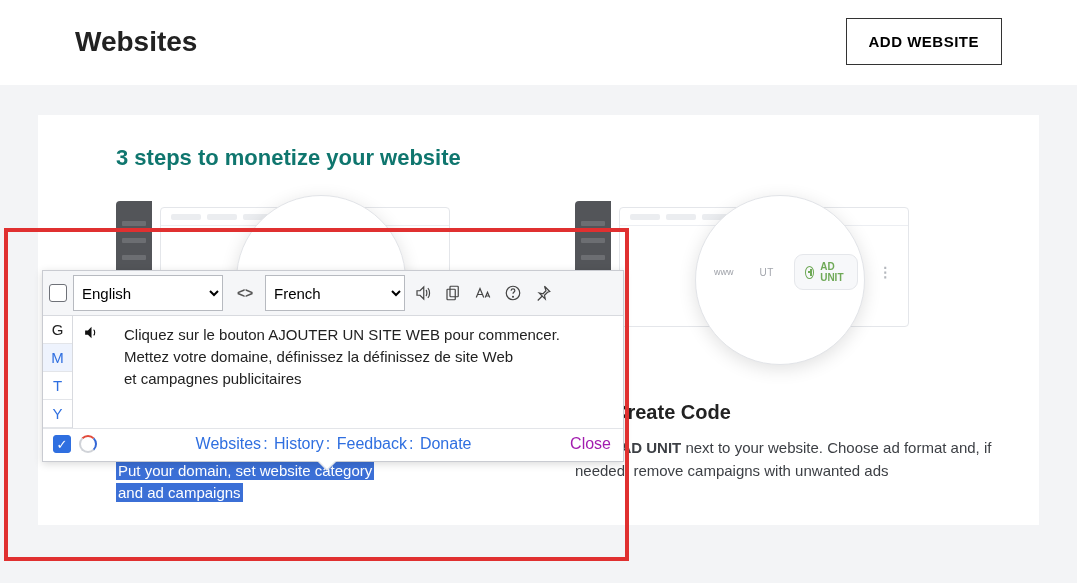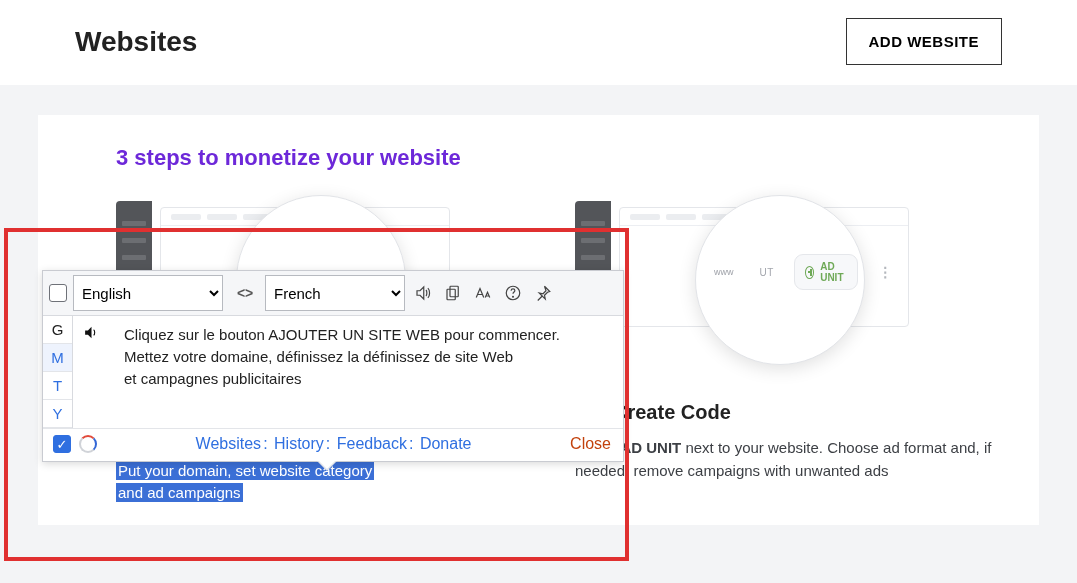--- a/index.html
+++ b/index.html
@@ -2,21 +2,21 @@
 <html><head>
 <meta charset="utf-8">
 <style>
   *{box-sizing:border-box;margin:0;padding:0;font-family:Arial,Helvetica,sans-serif}
   body{width:1077px;height:583px;background:#fff;overflow:hidden;position:relative}
   .topbar{display:flex;justify-content:space-between;align-items:center;padding:18px 75px 20px 75px}
   .topbar h1{font-size:28px;font-weight:700;color:#222}
   .add-website{border:1px solid #333;background:#fff;font-weight:700;font-size:15px;letter-spacing:.5px;padding:14px 22px;cursor:pointer}
   .gray-band{background:#f3f4f6;padding:30px 38px 0 38px;height:520px}
   .card{background:#fff;padding:30px 45px 20px 78px}
-  .card h2{font-size:22px;font-weight:700;color:#6d28d9;margin-bottom:30px}
+  .card h2{font-size:22px;font-weight:700;color:#0f766e;margin-bottom:30px}
   .steps{display:flex;gap:40px;position:relative}
   .step{flex:1;position:relative}
   .illus{position:relative;height:180px}
   .bars{position:absolute;left:0;top:0;width:36px;height:130px;background:#535559;border-radius:4px 0 0 4px;display:flex;flex-direction:column;justify-content:space-evenly;padding:8px 6px}
   .bars span{height:5px;background:#6c6e72;border-radius:1px}
   .panel{position:absolute;left:44px;top:6px;width:290px;height:120px;background:#fff;border:1px solid #e4e6ea;border-radius:4px}
   .panel .hdr{height:18px;border-bottom:1px solid #eceef2;display:flex;gap:6px;align-items:center;padding-left:10px}
   .panel .hdr i{width:30px;height:6px;background:#ebedf0;border-radius:2px}
   .lens{position:absolute;left:120px;top:-6px;width:170px;height:170px;border-radius:50%;background:#fff;border:1px solid #e2e4e8;box-shadow:0 4px 18px rgba(0,0,0,.12)}
   .lens .inner{position:absolute;left:18px;top:58px;right:18px;display:flex;align-items:center;gap:20px}
@@ -55,21 +55,21 @@
   .tabs .g{color:#222}.tabs .m{color:#2f6fe0;background:#eef3fd}.tabs .t{color:#2f6fe0}.tabs .y{color:#2f6fe0}
   .trans{flex:1;padding:8px 12px 10px 10px;color:#222;line-height:1.45}
   .trans .row1{display:flex;gap:24px;align-items:flex-start}
   .spk svg{width:17px;height:17px}
   .p-foot{display:flex;align-items:center;gap:6px;padding:6px 12px 8px 10px;border-top:1px solid #e3e5e9}
   .p-foot .chk{margin-right:2px}
   .spinner{width:18px;height:18px;border:2px solid #d0d3d8;border-top-color:#e24a3b;border-right-color:#3367d6;border-radius:50%}
   .links{flex:1;text-align:center;color:#2f6fe0;font-size:16px}
   .links a{color:#2f6fe0;text-decoration:none}
   .links .sep{color:#2f6fe0;margin:0 2px}
-  .close{color:#c2410c;font-size:16px;cursor:pointer}
+  .close{color:#a21caf;font-size:16px;cursor:pointer}
   .tail{position:absolute;left:274px;bottom:-10px;width:0;height:0;border-left:10px solid transparent;border-right:10px solid transparent;border-top:10px solid #e3e5e9}
   .tail::after{content:"";position:absolute;left:-9px;top:-11px;border-left:9px solid transparent;border-right:9px solid transparent;border-top:9px solid #fff}
 </style>
 </head>
 <body>
 
 <div class="topbar">
   <h1>Websites</h1>
   <button class="add-website">ADD WEBSITE</button>
 </div>

